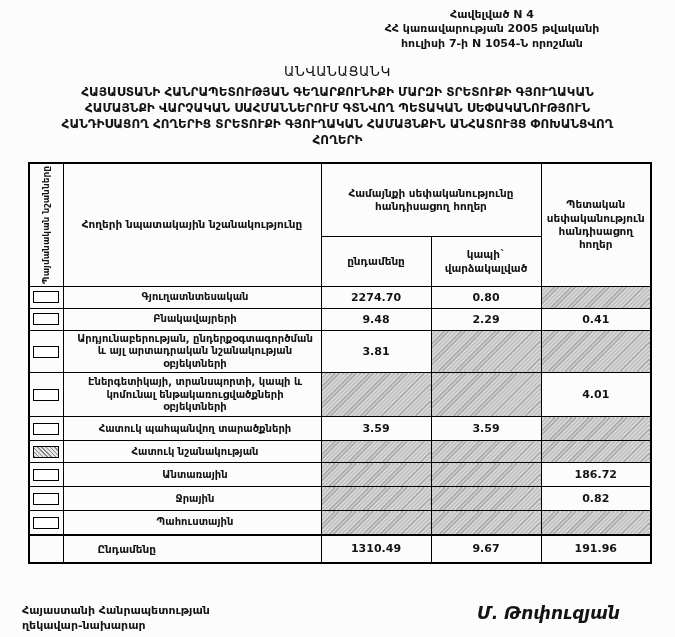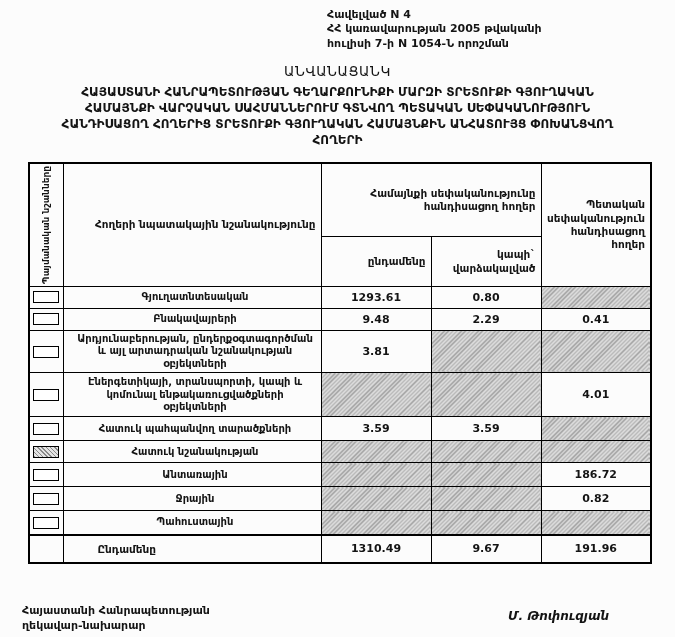--- a/index.html
+++ b/index.html
@@ -8,42 +8,42 @@
     width:675px; height:637px;
     font-family:"DejaVu Sans", sans-serif;
     color:#141414;
     position:relative;
     overflow:hidden;
   }
   .page { width:675px; height:637px; background:#fcfcfc; padding-top:8px; position:relative; }
 
   .annex {
     width:330px; margin:0 18px 0 auto;
-    text-align:left; font-weight:bold; font-size:11px; line-height:1.3;
+    text-align:center; font-weight:bold; font-size:11px; line-height:1.3;
   }
 
   .title {
     text-align:center; font-weight:normal; font-size:13.5px;
     letter-spacing:0.6px; margin-top:12px;
   }
   .subtitle {
     text-align:center; font-weight:bold; font-size:12px;
     line-height:1.35; margin-top:5px;
   }
   .subtitle div { white-space:nowrap; }
 
   table.land-table {
     border-collapse:collapse; table-layout:fixed;
     width:624px; margin:13px 0 0 28px;
     border:2px solid #000;
   }
   th, td { border:1px solid #000; }
 
   thead th {
-    font-weight:bold; font-size:10.5px; text-align:right;
+    font-weight:bold; font-size:10.5px; text-align:center;
     vertical-align:middle; padding:2px 5px; line-height:1.25;
   }
   .th-legend { width:34px; }
   .th-purpose { width:258px; }
   .col-total { width:106px; }
   .col-ofwhich { width:98px; }
   .col-state { width:110px; }
   tr.head-1 { height:72px; }
   tr.head-2 { height:48px; }
 
@@ -78,21 +78,21 @@
   tr.h44 { height:44px; }
   tr.total-row { height:28px; }
   tr.total-row td { border-top:2px solid #000; }
   .c-label-total { padding-left:34px; font-weight:bold; font-size:10.5px; }
 
   .footer {
     position:absolute; left:22px; right:26px; bottom:4px;
     display:flex; justify-content:space-between; align-items:flex-end;
   }
   .footer-left { font-weight:bold; font-size:11px; line-height:1.3; }
-  .footer-sign { font-weight:bold; font-style:italic; font-size:12px; margin-bottom:10px; margin-right:40px; }
+  .footer-sign { font-weight:bold; font-style:italic; font-size:17px; margin-bottom:10px; margin-right:29px; }
 </style>
 </head>
 <body>
 
 <div class="page">
 
   <div class="annex">
     <div>Հավելված N 4</div>
     <div>ՀՀ կառավարության 2005 թվականի</div>
     <div>հուլիսի 7-ի N 1054-Ն որոշման</div>
@@ -121,21 +121,21 @@
         <th class="col-total">ընդամենը</th>
         <th class="col-ofwhich">կապի` վարձակալված</th>
       </tr>
     </thead>
     <tbody>
       <tr class="h22">
         <td>
             <span class="legend-box"></span>
           </td>
         <td class="c-label">Գյուղատնտեսական</td>
-        <td class="c-num">1293.61</td>
+        <td class="c-num">2274.70</td>
         <td class="c-num">0.80</td>
         <td class="c-num shaded"></td>
       </tr>
       <tr class="h22">
         <td>
             <span class="legend-box"></span>
           </td>
         <td class="c-label">Բնակավայրերի</td>
         <td class="c-num">9.48</td>
         <td class="c-num">2.29</td>

